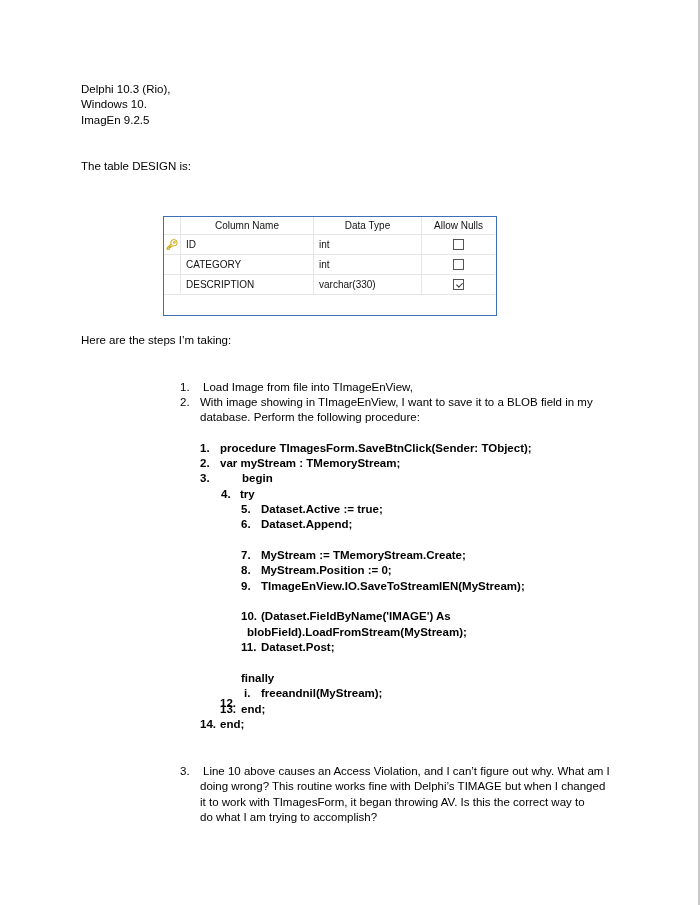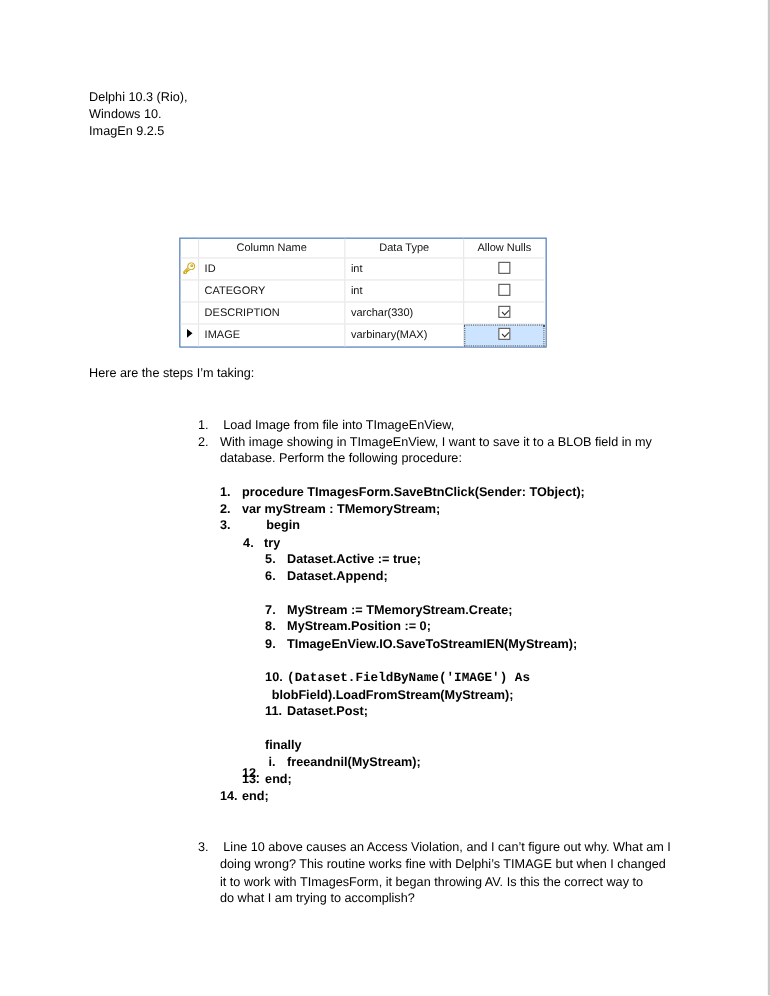--- a/index.html
+++ b/index.html
@@ -36,20 +36,21 @@
 
 <div class="page-edge"></div>
 
 <div class="txt env">
   <div>Delphi 10.3 (Rio),</div>
   <div>Windows 10.</div>
   <div>ImagEn 9.2.5</div>
 </div>
 
 <div class="txt intro">
+  <div>The table DESIGN is:</div>
 </div>
 
 <div class="design-table">
   <div class="row header">
     <div class="cell c-sel"></div>
     <div class="cell c-name">Column Name</div>
     <div class="cell c-type">Data Type</div>
     <div class="cell c-null">Allow Nulls</div>
   </div>
   <div class="row" style="top:18px">
@@ -62,26 +63,20 @@
     <div class="cell c-sel"></div>
     <div class="cell c-name">CATEGORY</div>
     <div class="cell c-type">int</div>
     <div class="cell c-null"><span class="chk"></span></div>
   </div>
   <div class="row" style="top:58px">
     <div class="cell c-sel"></div>
     <div class="cell c-name">DESCRIPTION</div>
     <div class="cell c-type">varchar(330)</div>
     <div class="cell c-null"><span class="chk on"></span></div>
-  </div>
-  <div class="row" style="top:78px; border-bottom:none;">
-    <div class="cell c-sel"><span class="arrow-icon"></span></div>
-    <div class="cell c-name">IMAGE</div>
-    <div class="cell c-type">varbinary(MAX)</div>
-    <div class="cell c-null selected-null"><span class="chk on"></span></div>
   </div>
 </div>
 
 <div class="txt steps-intro">Here are the steps I’m taking:</div>
 
 <div class="num" style="left:180px; top:380px;">1.</div>
 <div class="num" style="left:203px; top:380px;">Load Image from file into TImageEnView,</div>
 
 <div class="num" style="left:180px; top:395px;">2.</div>
 <div class="num" style="left:200px; top:395px;">With image showing in TImageEnView, I want to save it to a BLOB field in my</div>
@@ -109,21 +104,21 @@
   <div class="num b" style="left:241px; top:548px;">7.</div>
   <div class="num b" style="left:261px; top:548px;">MyStream := TMemoryStream.Create;</div>
 
   <div class="num b" style="left:241px; top:563px;">8.</div>
   <div class="num b" style="left:261px; top:563px;">MyStream.Position := 0;</div>
 
   <div class="num b" style="left:241px; top:579px;">9.</div>
   <div class="num b" style="left:261px; top:579px;">TImageEnView.IO.SaveToStreamIEN(MyStream);</div>
 
   <div class="num b" style="left:241px; top:609px;">10.</div>
-  <div class="num b" style="left:261px; top:609px;font-family:Liberation Mono, monospace;">(Dataset.FieldByName('IMAGE') As</div>
+  <div class="num b" style="left:261px; top:609px;">(Dataset.FieldByName('IMAGE') As</div>
   <div class="num b" style="left:247px; top:625px;">blobField).LoadFromStream(MyStream);</div>
 
   <div class="num b" style="left:241px; top:640px;">11.</div>
   <div class="num b" style="left:261px; top:640px;">Dataset.Post;</div>
 
   <div class="num b" style="left:220px; top:696px;">12.</div>
   <div class="num b" style="left:241px; top:671px;">finally</div>
 
   <div class="num b" style="left:244px; top:686px;">i.</div>
   <div class="num b" style="left:261px; top:686px;">freeandnil(MyStream);</div>

